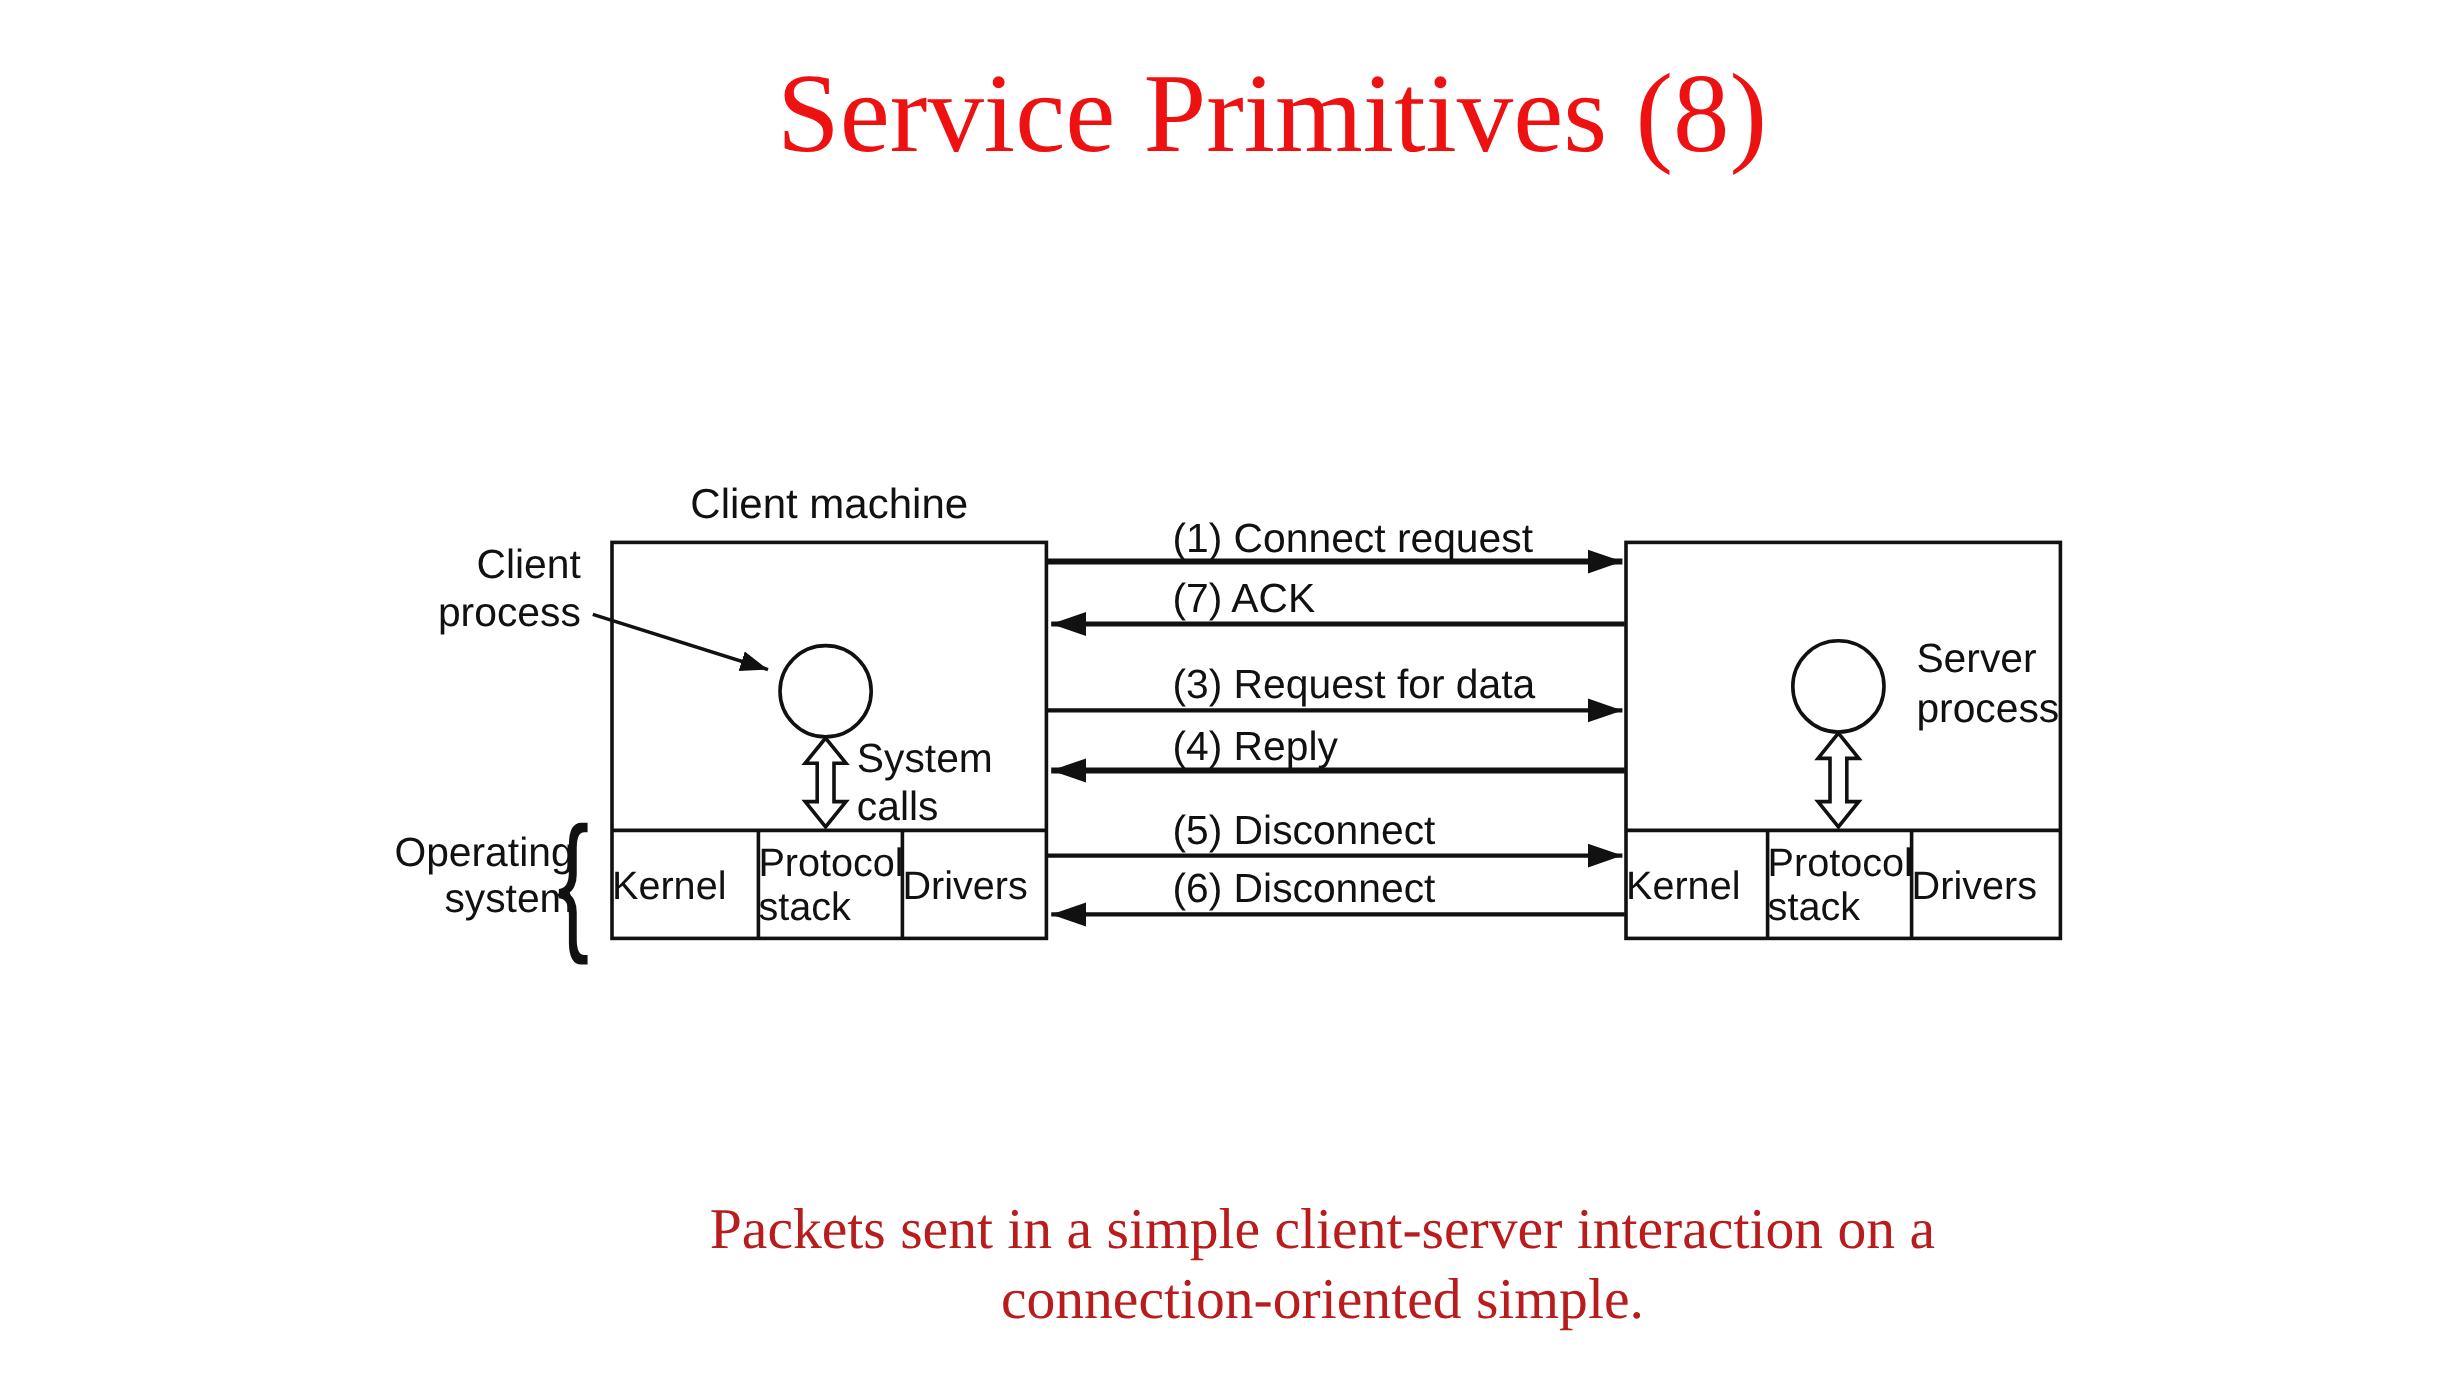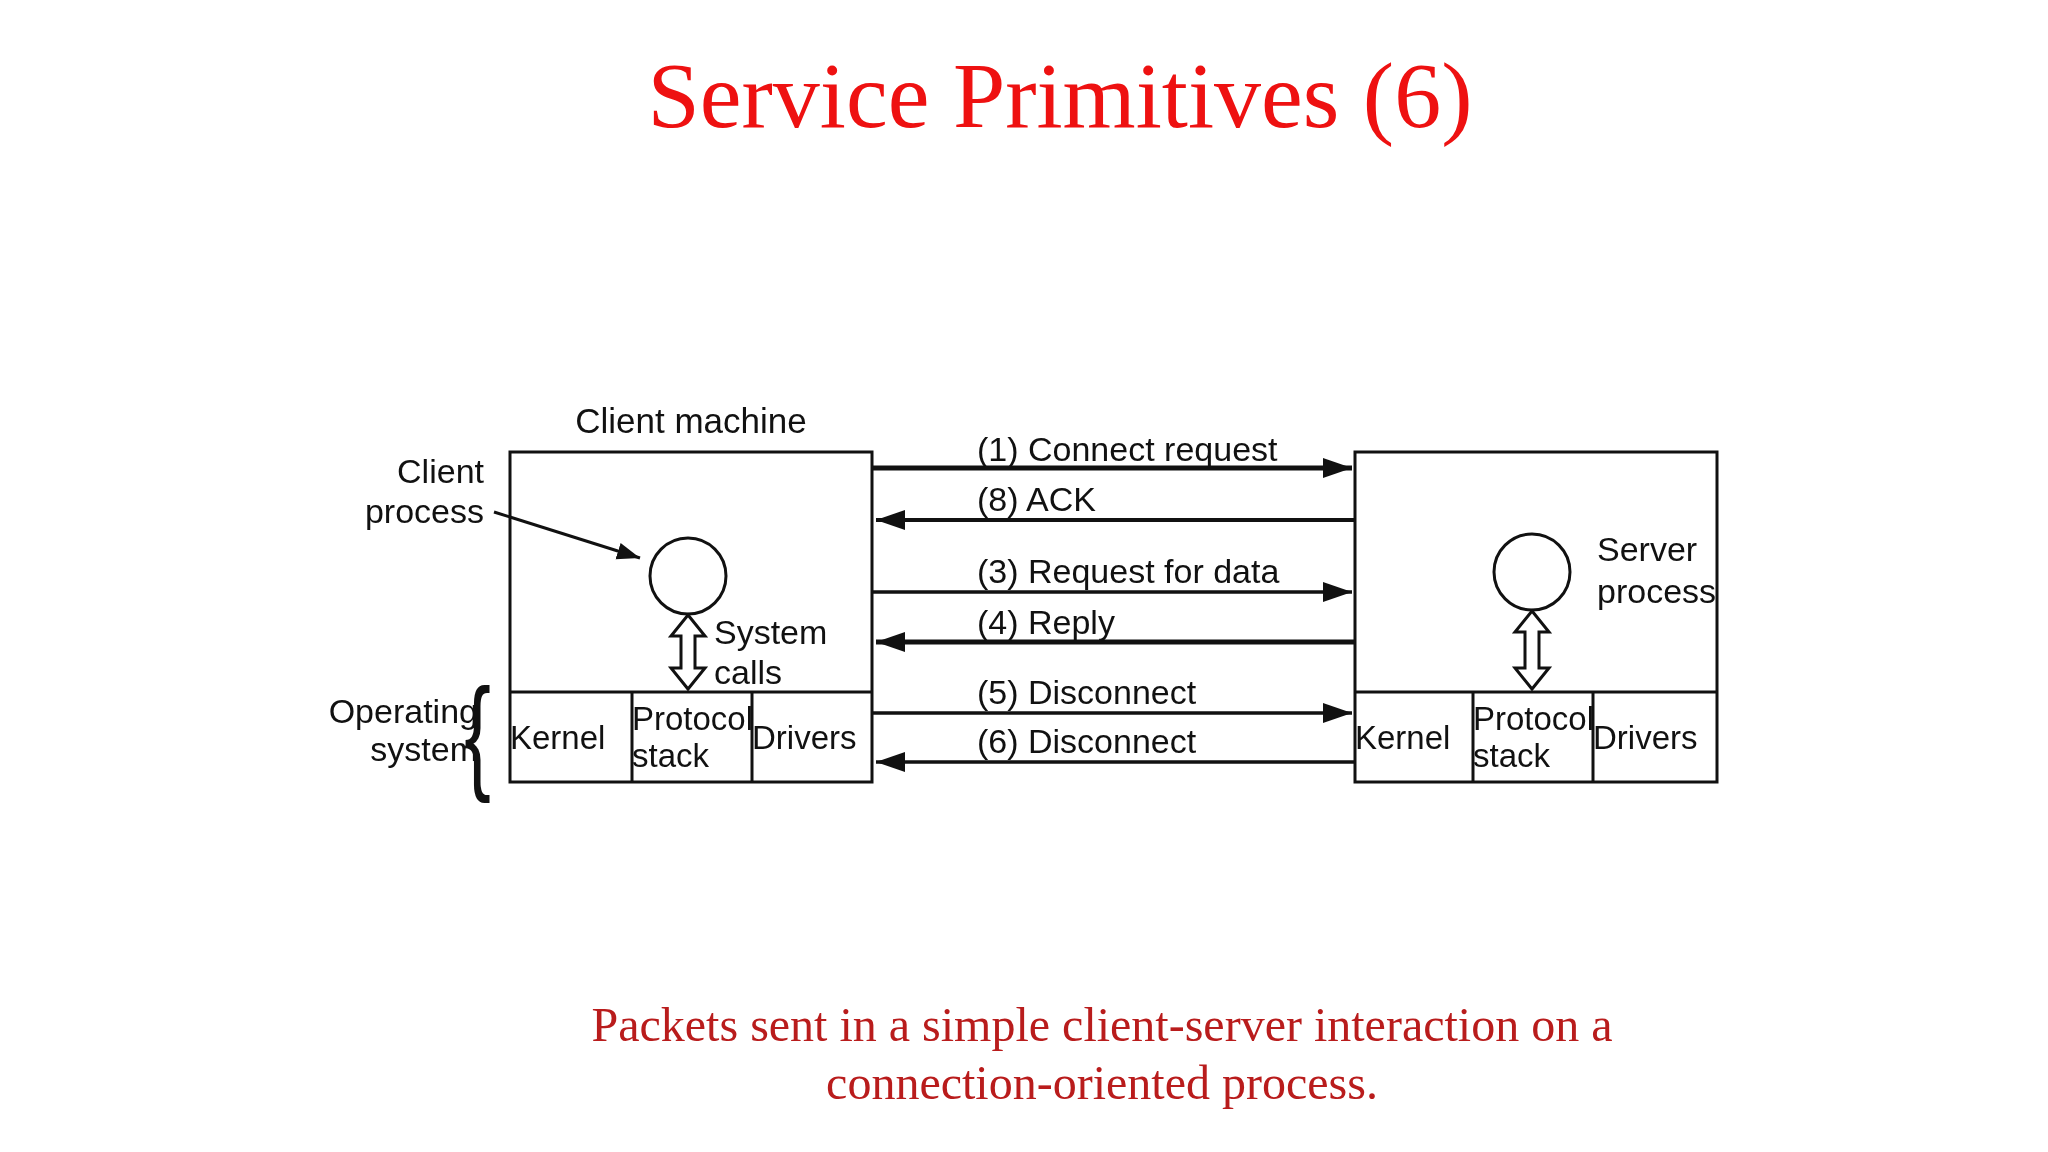--- a/index.html
+++ b/index.html
@@ -54,21 +54,21 @@
     transform:scale(0.85,1.35);
     transform-origin:center center;
   }
   svg{position:absolute;top:0;left:0;}
 </style>
 </head>
 <body>
 
 <div class="slide">
 
-  <div class="abs title">Service Primitives (6)</div>
+  <div class="abs title">Service Primitives (8)</div>
 
   <svg width="2048" height="1152" viewBox="0 0 2048 1152">
     <defs>
       <marker id="ah" markerUnits="userSpaceOnUse" markerWidth="32" markerHeight="24" refX="29" refY="12" orient="auto">
         <path d="M0,2 L29,12 L0,22 Z" fill="#111"></path>
       </marker>
       <marker id="ah-small" markerUnits="userSpaceOnUse" markerWidth="26" markerHeight="20" refX="23" refY="10" orient="auto">
         <path d="M0,1.5 L23,10 L0,18.5 Z" fill="#111"></path>
       </marker>
     </defs>
@@ -138,24 +138,24 @@
   </div>
   <div class="abs cell" style="left:1473px;width:120px;">
     <div>Protocol</div>
     <div>stack</div>
   </div>
   <div class="abs cell" style="left:1593px;width:124px;">
     <div>Drivers</div>
   </div>
 
   <div class="abs msg-label" style="top:430px;text-align:right;">(1) Connect request</div>
-  <div class="abs msg-label" style="top:480px;">(8) ACK</div>
+  <div class="abs msg-label" style="top:480px;">(7) ACK</div>
   <div class="abs msg-label" style="top:552px;">(3) Request for data</div>
   <div class="abs msg-label" style="top:603px;">(4) Reply</div>
   <div class="abs msg-label" style="top:673px;">(5) Disconnect</div>
   <div class="abs msg-label" style="top:722px;">(6) Disconnect</div>
 
   <div class="abs caption">
     <div>Packets sent in a simple client-server interaction on a</div>
-    <div>connection-oriented process.</div>
+    <div>connection-oriented simple.</div>
   </div>
 
 </div>
 
 </body></html>

